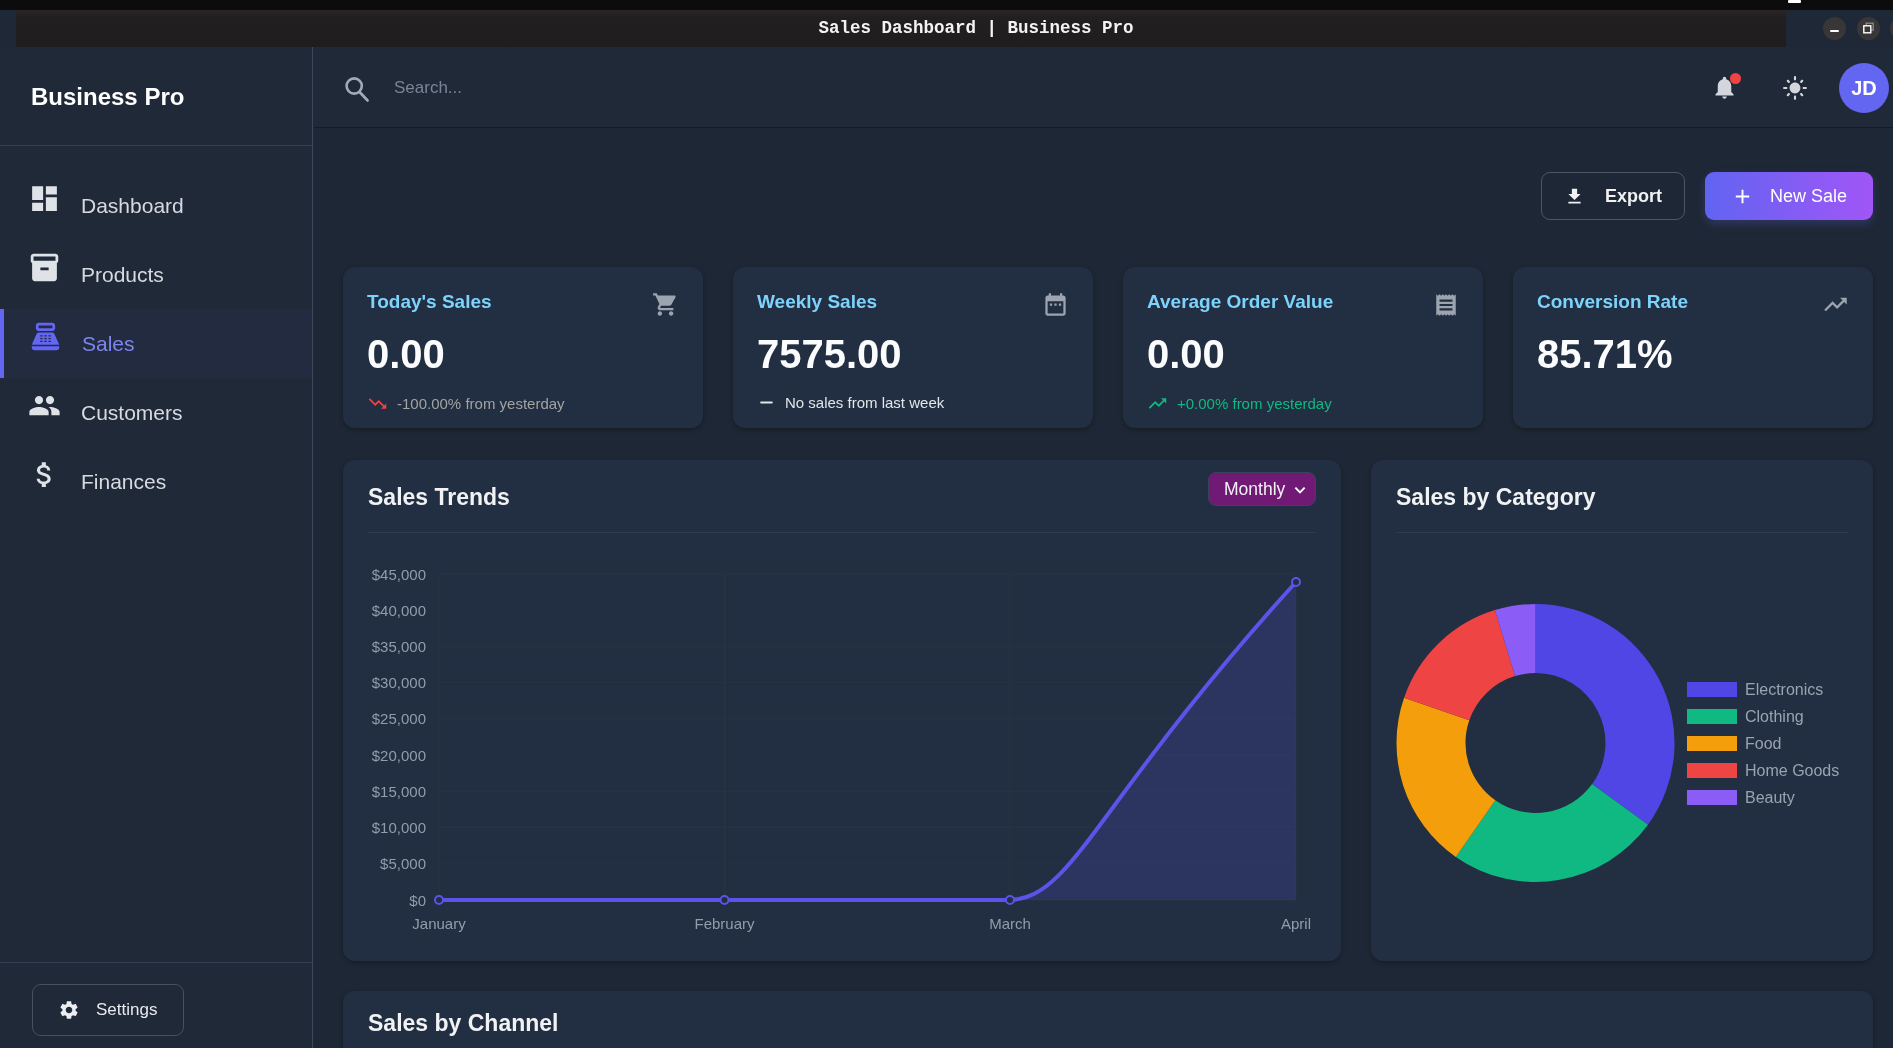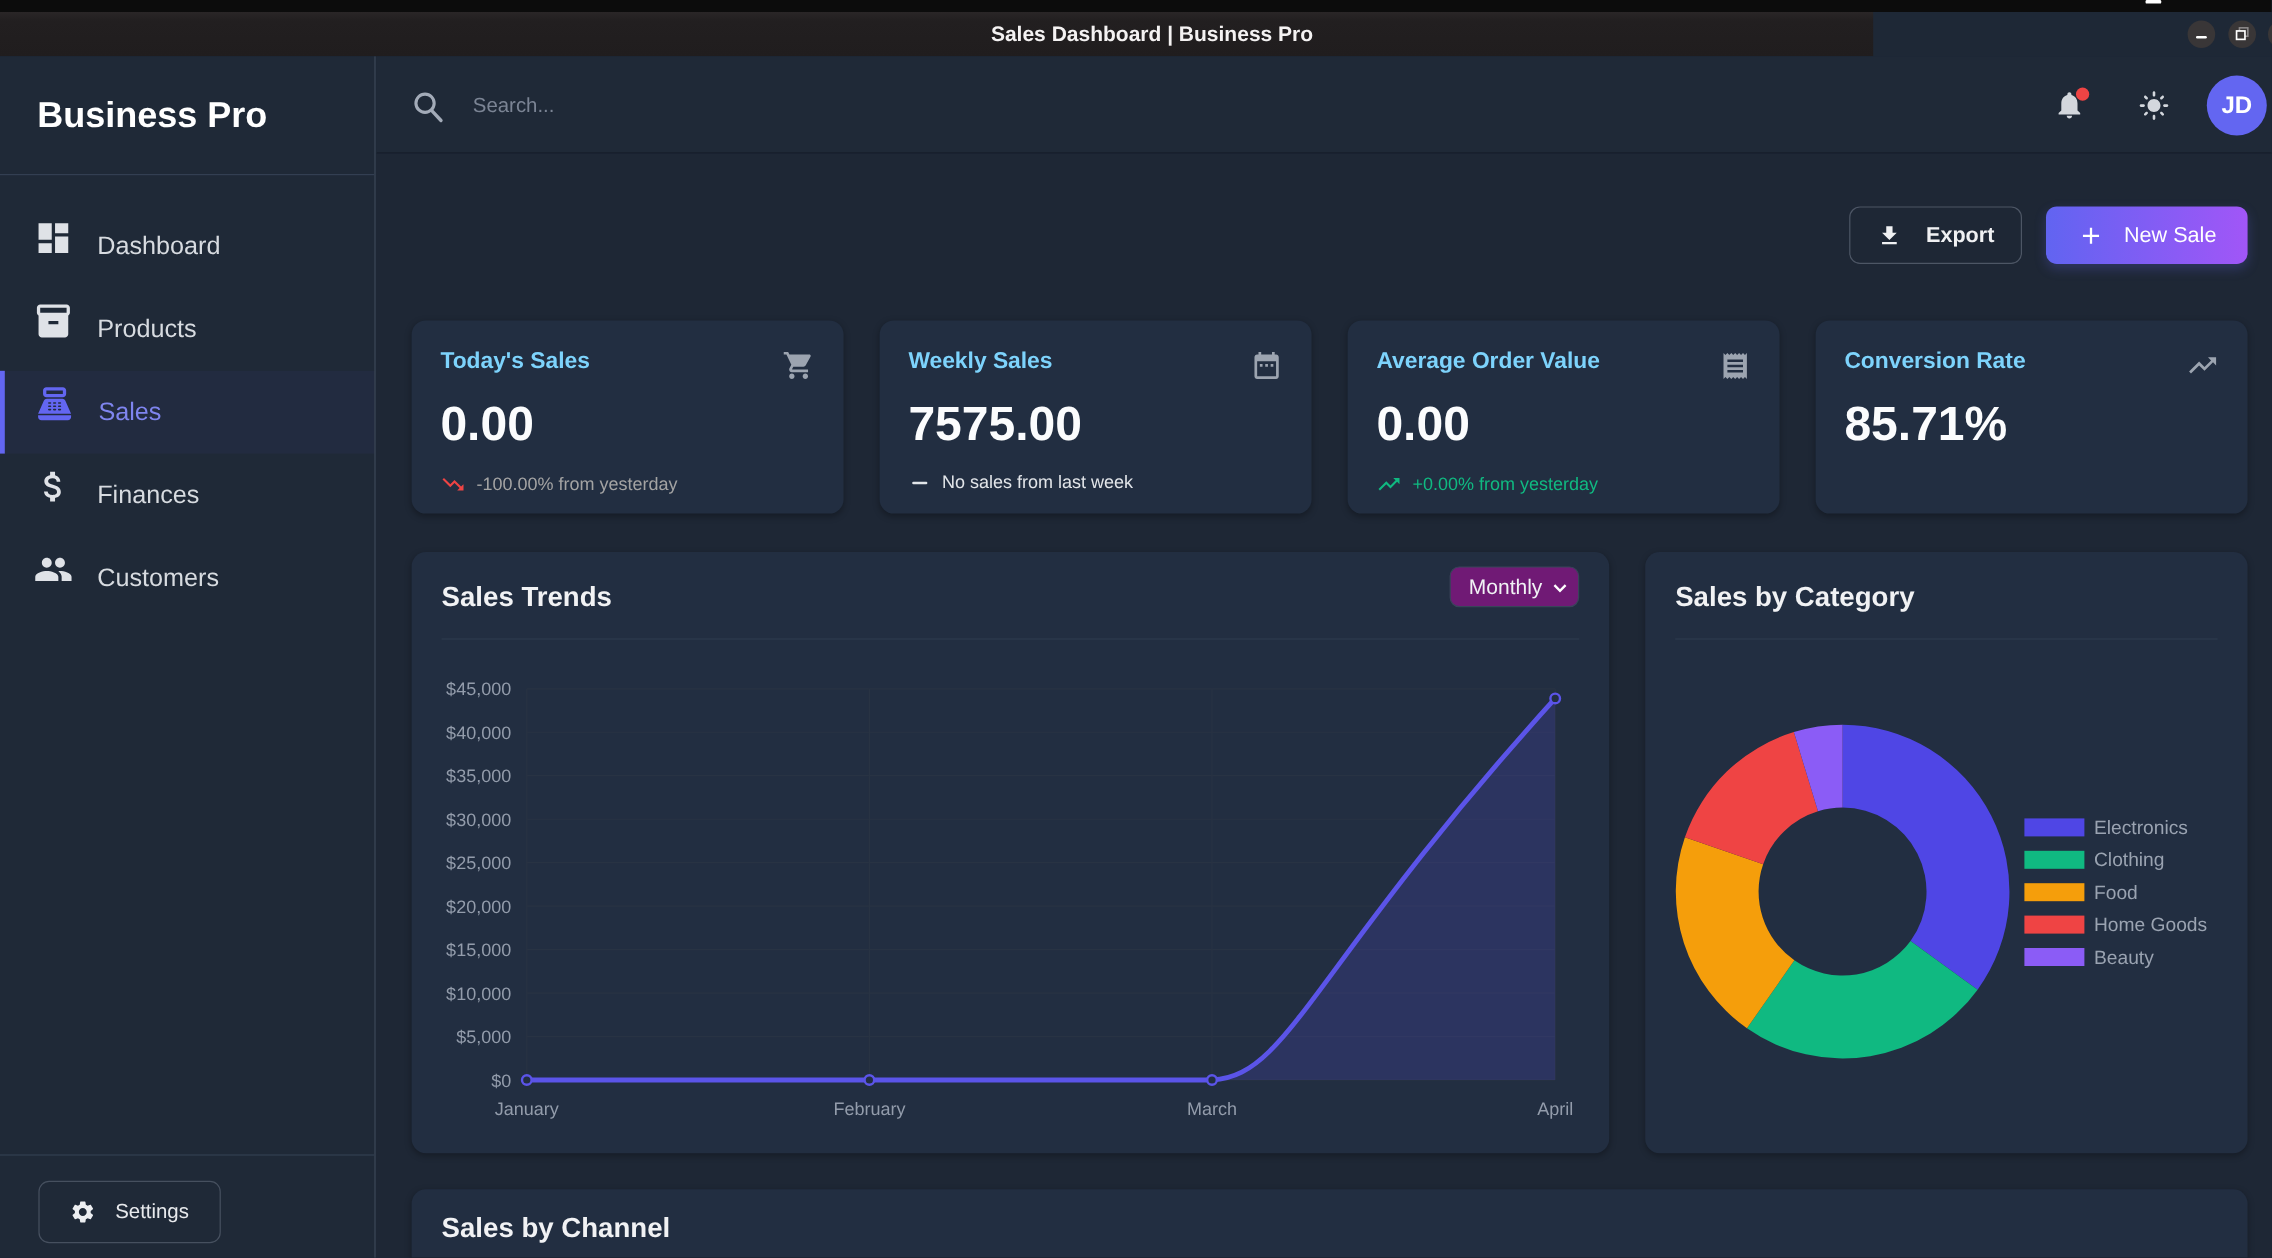--- a/index.html
+++ b/index.html
@@ -1,31 +1,31 @@
 <!DOCTYPE html>
 <html><head>
 <meta charset="utf-8">
 <style>
 * { margin:0; padding:0; box-sizing:border-box; }
 html,body { width:1893px; height:1048px; overflow:hidden; background:#1e2836; font-family:"Liberation Sans", sans-serif; }
 
 .topstrip { position:absolute; left:0; top:0; width:1893px; height:10px; background:#0c0c0c; }
 .trayicon { position:absolute; left:1788px; top:0; width:13px; height:3px; background:#fff; border-radius:1px; }
-.titlebar { position:absolute; left:0; top:10px; width:1561px; height:37px; background:linear-gradient(#2a2627,#221f20 20%,#201d1e); }
+.titlebar { position:absolute; left:16px; top:10px; width:1770px; height:37px; background:linear-gradient(#2a2627,#221f20 20%,#201d1e);font-family:Liberation Mono, monospace; }
 .titlebar .ttl { position:absolute; top:0; left:0; width:1920px; height:37px; line-height:37px; text-align:center; color:#f4f2f2; font-size:17.5px; font-weight:bold; }
 .winbtn { position:absolute; top:17px; width:23px; height:23px; border-radius:50%; background:#393637; }
 .winbtn.min { left:1823px; }
 .winbtn.res { left:1857px; }
 .winbtn.clo { left:1890px; }
 .winbtn .bar { position:absolute; left:7px; top:13px; width:9px; height:2px; background:#fff; border-radius:1px; }
 .winbtn svg { position:absolute; left:4px; top:4px; }
 
 .app { position:absolute; left:0; top:47px; width:1893px; height:1001px; background:#1e2836; }
 .sidebar { position:absolute; left:0; top:0; width:313px; height:1001px; background:#1f2937; border-right:1px solid #3c4859; }
-.logo { height:99px; line-height:99px; padding-left:31px; color:#fff; font-size:30px; font-weight:bold; border-bottom:1px solid #333f52; }
+.logo { height:99px; line-height:99px; padding-left:31px; color:#fff; font-size:24px; font-weight:bold; border-bottom:1px solid #333f52; }
 .nav { padding-top:25px; }
 .nav-item { position:relative; height:69px; display:flex; align-items:center; padding-left:28px; color:#d7dbe0; font-size:21px; }
 .nav-item svg { margin-right:20px; flex:none; margin-top:-15px; }
 .nav-item.active { background:rgba(99,102,241,0.05); border-left:4px solid #6366f1; padding-left:25px; color:#7f85ef; }
 .sb-bottom { position:absolute; left:0; bottom:0; width:312px; height:86px; border-top:1px solid #333f52; }
 .settings-btn { position:absolute; left:32px; top:21px; width:152px; height:52px; border:1px solid #46505f; border-radius:9px; display:flex; align-items:center; padding-left:25px; color:#e8eaed; font-size:17px; }
 .settings-btn svg { margin-right:16px; }
 
 .topbar { position:absolute; left:314px; top:0; width:1579px; height:81px; background:#1f2937; border-bottom:1px solid #141c29; }
 .search-ph { position:absolute; left:394px; top:0; height:81px; line-height:81px; color:#7b8494; font-size:17px; }
@@ -96,25 +96,25 @@
       <div class="nav-item"><svg width="33" height="33" viewBox="0 0 24 24">
             <path fill="#dfe2e7" d="M3 13h8V3H3v10zm0 8h8v-6H3v6zm10 0h8V11h-8v10zm0-18v6h8V3h-8z"></path>
           </svg>Dashboard</div>
       <div class="nav-item"><svg width="33" height="33" viewBox="0 0 24 24">
             <path fill="#dfe2e7" d="M20 2H4c-1 0-2 .9-2 2v3.01c0 .72.43 1.34 1 1.69V20c0 1.1 1.1 2 2 2h14c.9 0 2-.9 2-2V8.7c.57-.35 1-.97 1-1.69V4c0-1.1-1-2-2-2zm-5 12H9v-2h6v2zm5-7H4V4h16v3z"></path>
           </svg>Products</div>
       <div class="nav-item active"><svg width="33" height="33" viewBox="0 0 24 24">
             <path fill="#6366f1" d="M17 2H7c-1.1 0-2 .9-2 2v2c0 1.1.9 2 2 2h10c1.1 0 2-.9 2-2V4c0-1.1-.9-2-2-2zm0 4H7V4h10v2zm3 16H4c-1.1 0-2-.9-2-2v-1h20v1c0 1.1-.9 2-2 2zm-1.47-11.81C18.21 9.47 17.49 9 16.7 9H7.3c-.79 0-1.51.47-1.83 1.19L2 18h20l-3.47-7.81zM9.5 16h-1c-.28 0-.5-.22-.5-.5s.22-.5.5-.5h1c.28 0 .5.22.5.5s-.22.5-.5.5zm0-2h-1c-.28 0-.5-.22-.5-.5s.22-.5.5-.5h1c.28 0 .5.22.5.5s-.22.5-.5.5zm0-2h-1c-.28 0-.5-.22-.5-.5s.22-.5.5-.5h1c.28 0 .5.22.5.5s-.22.5-.5.5zm3 4h-1c-.28 0-.5-.22-.5-.5s.22-.5.5-.5h1c.28 0 .5.22.5.5s-.22.5-.5.5zm0-2h-1c-.28 0-.5-.22-.5-.5s.22-.5.5-.5h1c.28 0 .5.22.5.5s-.22.5-.5.5zm0-2h-1c-.28 0-.5-.22-.5-.5s.22-.5.5-.5h1c.28 0 .5.22.5.5s-.22.5-.5.5zm3 4h-1c-.28 0-.5-.22-.5-.5s.22-.5.5-.5h1c.28 0 .5.22.5.5s-.22.5-.5.5zm0-2h-1c-.28 0-.5-.22-.5-.5s.22-.5.5-.5h1c.28 0 .5.22.5.5s-.22.5-.5.5zm0-2h-1c-.28 0-.5-.22-.5-.5s.22-.5.5-.5h1c.28 0 .5.22.5.5s-.22.5-.5.5z"></path>
           </svg>Sales</div>
       <div class="nav-item"><svg width="33" height="33" viewBox="0 0 24 24">
+            <path fill="#dfe2e7" d="M16 11c1.66 0 2.99-1.34 2.99-3S17.66 5 16 5c-1.66 0-3 1.34-3 3s1.34 3 3 3zm-8 0c1.66 0 2.99-1.34 2.99-3S9.66 5 8 5C6.34 5 5 6.34 5 8s1.34 3 3 3zm0 2c-2.33 0-7 1.17-7 3.5V19h14v-2.5c0-2.33-4.67-3.5-7-3.5zm8 0c-.29 0-.62.02-.97.05 1.16.84 1.97 1.97 1.97 3.45V19h6v-2.5c0-2.33-4.67-3.5-7-3.5z"></path>
+          </svg>Customers</div>
+      <div class="nav-item"><svg width="33" height="33" viewBox="0 0 24 24">
             <path fill="#dfe2e7" d="M11.8 10.9c-2.27-.59-3-1.2-3-2.15 0-1.09 1.01-1.85 2.7-1.85 1.78 0 2.44.85 2.5 2.1h2.21c-.07-1.72-1.12-3.3-3.21-3.81V3h-3v2.16c-1.94.42-3.5 1.68-3.5 3.61 0 2.31 1.91 3.46 4.7 4.13 2.5.6 3 1.48 3 2.41 0 .69-.49 1.79-2.7 1.79-2.06 0-2.87-.92-2.98-2.1h-2.2c.12 2.19 1.76 3.42 3.68 3.83V21h3v-2.15c1.95-.37 3.5-1.5 3.5-3.55 0-2.84-2.43-3.81-4.7-4.4z"></path>
           </svg>Finances</div>
-      <div class="nav-item"><svg width="33" height="33" viewBox="0 0 24 24">
-            <path fill="#dfe2e7" d="M16 11c1.66 0 2.99-1.34 2.99-3S17.66 5 16 5c-1.66 0-3 1.34-3 3s1.34 3 3 3zm-8 0c1.66 0 2.99-1.34 2.99-3S9.66 5 8 5C6.34 5 5 6.34 5 8s1.34 3 3 3zm0 2c-2.33 0-7 1.17-7 3.5V19h14v-2.5c0-2.33-4.67-3.5-7-3.5zm8 0c-.29 0-.62.02-.97.05 1.16.84 1.97 1.97 1.97 3.45V19h6v-2.5c0-2.33-4.67-3.5-7-3.5z"></path>
-          </svg>Customers</div>
     </div>
     <div class="sb-bottom">
       <div class="settings-btn"><svg width="22" height="22" viewBox="0 0 24 24">
             <path fill="#eceef1" d="M19.14 12.94c.04-.3.06-.61.06-.94 0-.32-.02-.64-.07-.94l2.03-1.58c.18-.14.23-.41.12-.61l-1.92-3.32c-.12-.22-.37-.29-.59-.22l-2.39.96c-.5-.38-1.03-.7-1.62-.94l-.36-2.54c-.04-.24-.24-.41-.48-.41h-3.84c-.24 0-.43.17-.47.41l-.36 2.54c-.59.24-1.13.57-1.62.94l-2.39-.96c-.22-.08-.47 0-.59.22L2.74 8.87c-.12.21-.08.47.12.61l2.03 1.58c-.05.3-.09.63-.09.94s.02.64.07.94l-2.03 1.58c-.18.14-.23.41-.12.61l1.92 3.32c.12.22.37.29.59.22l2.39-.96c.5.38 1.03.7 1.62.94l.36 2.54c.05.24.24.41.48.41h3.84c.24 0 .44-.17.47-.41l.36-2.54c.59-.24 1.13-.56 1.62-.94l2.39.96c.22.08.47 0 .59-.22l1.92-3.32c.12-.22.07-.47-.12-.61l-2.01-1.58zM12 15.6c-1.98 0-3.6-1.62-3.6-3.6s1.62-3.6 3.6-3.6 3.6 1.62 3.6 3.6-1.62 3.6-3.6 3.6z"></path>
           </svg>Settings</div>
     </div>
   </div>
 
   <div class="main"></div>
   <div class="btn-export"><svg width="21" height="21" viewBox="0 0 24 24">

